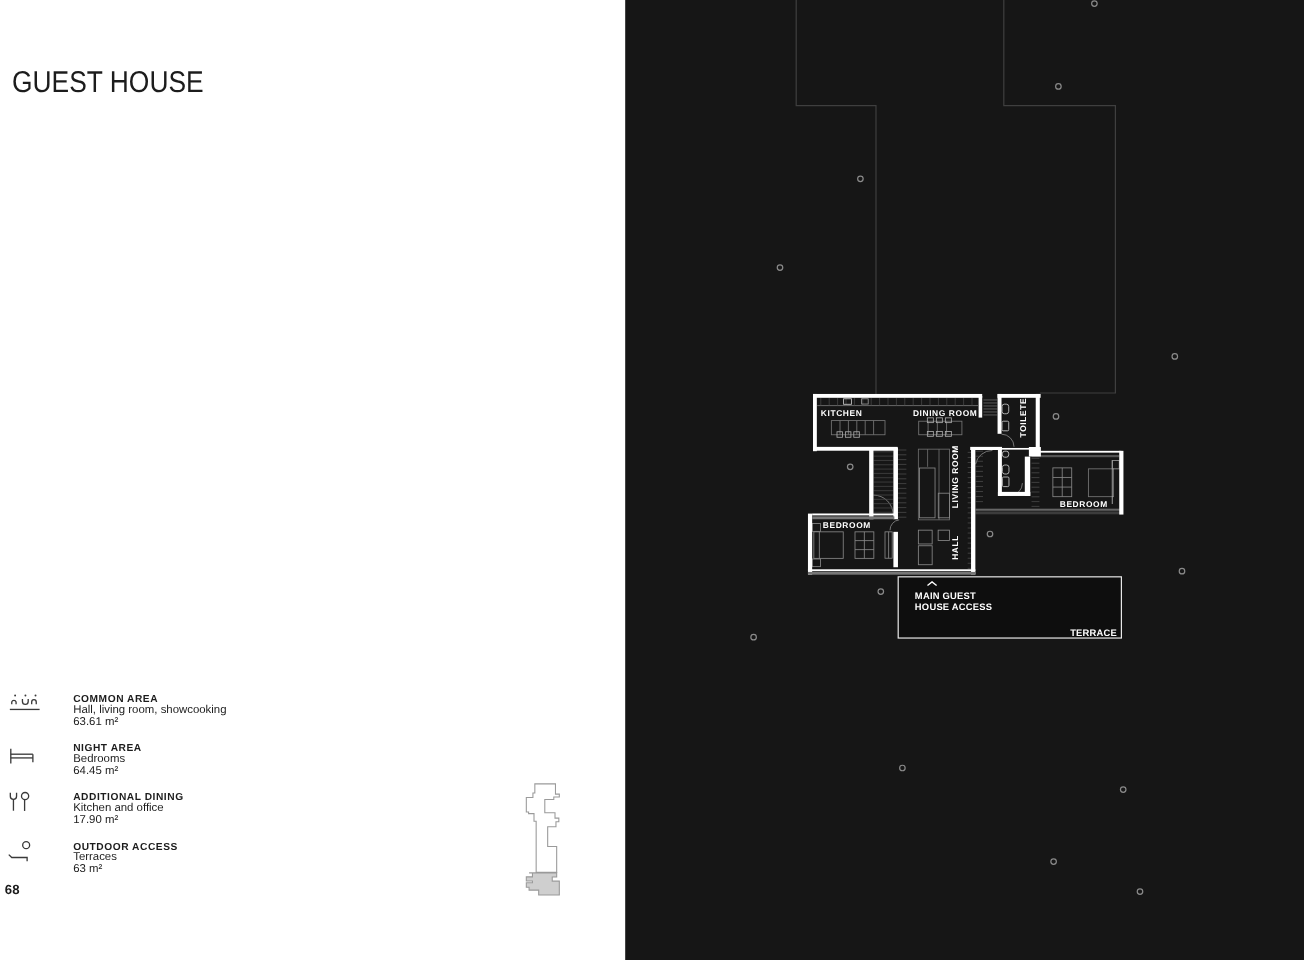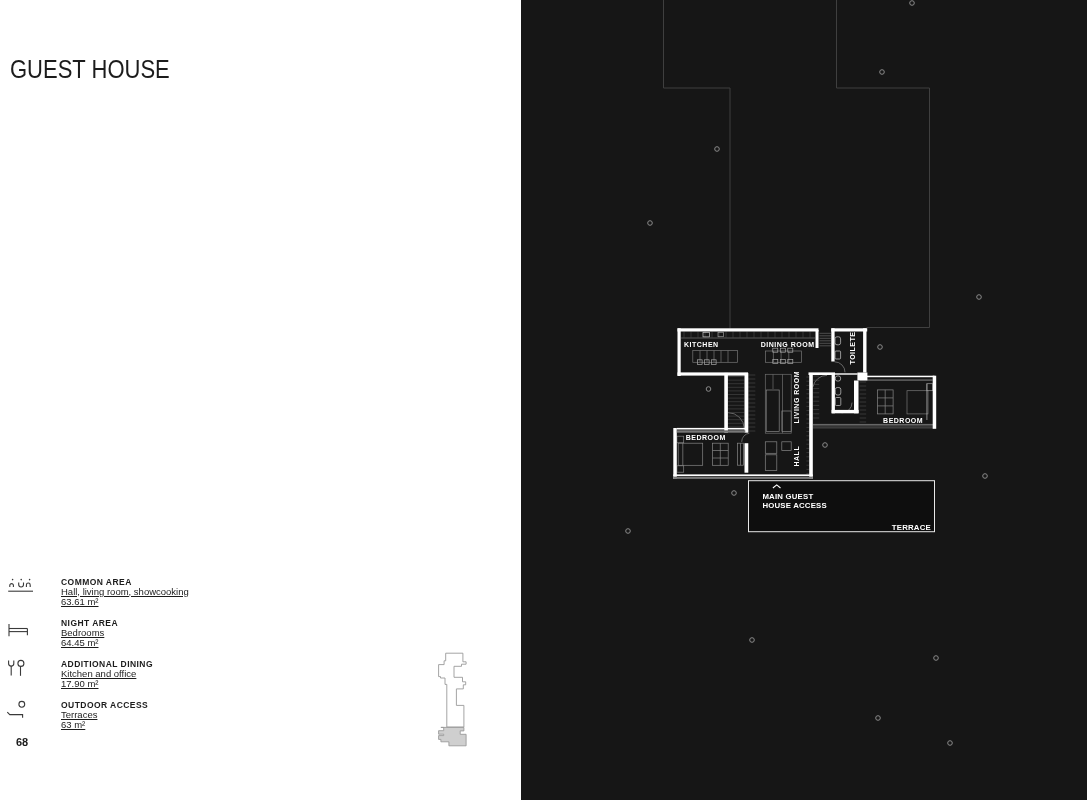--- a/index.html
+++ b/index.html
@@ -1,22 +1,22 @@
 <!DOCTYPE html>
 <html><head>
 <meta charset="utf-8">
 <style>
   * { margin:0; padding:0; box-sizing:border-box; }
   html,body { width:1087px; height:800px; background:#fff; overflow:hidden; }
   body { font-family:"Liberation Sans", sans-serif; position:relative; }
   .title { position:absolute; left:10px; top:53.5px; font-size:25px; color:#1c1c1c; letter-spacing:0px; font-weight:400; line-height:1.2; transform:scaleX(0.88); transform-origin:left top; }
   .entry { position:absolute; left:61px; color:#1c1c1c; }
   .entry .t { font-size:8.5px; font-weight:bold; letter-spacing:0.45px; line-height:8.5px; }
-  .entry .b { font-size:9.5px; letter-spacing:0px; line-height:10.3px;text-decoration:underline; }
-  .pagenum { position:absolute; left:16px; top:736px; font-size:11px; font-weight:bold; color:#1c1c1c; }
+  .entry .b { font-size:9.5px; letter-spacing:0px; line-height:10.3px; }
+  .pagenum { position:absolute; left:4px; top:736px; font-size:11px; font-weight:bold; color:#1c1c1c; }
   .icon { position:absolute; left:0; top:0; }
   svg text { font-family:"Liberation Sans", sans-serif; }
 </style>
 </head>
 <body>
   <div class="title">GUEST HOUSE</div>
 
   <div class="entry" style="top:578px;">
     <div class="t">COMMON AREA</div>
     <div class="b">Hall, living room, showcooking<br>63.61 m²</div>

